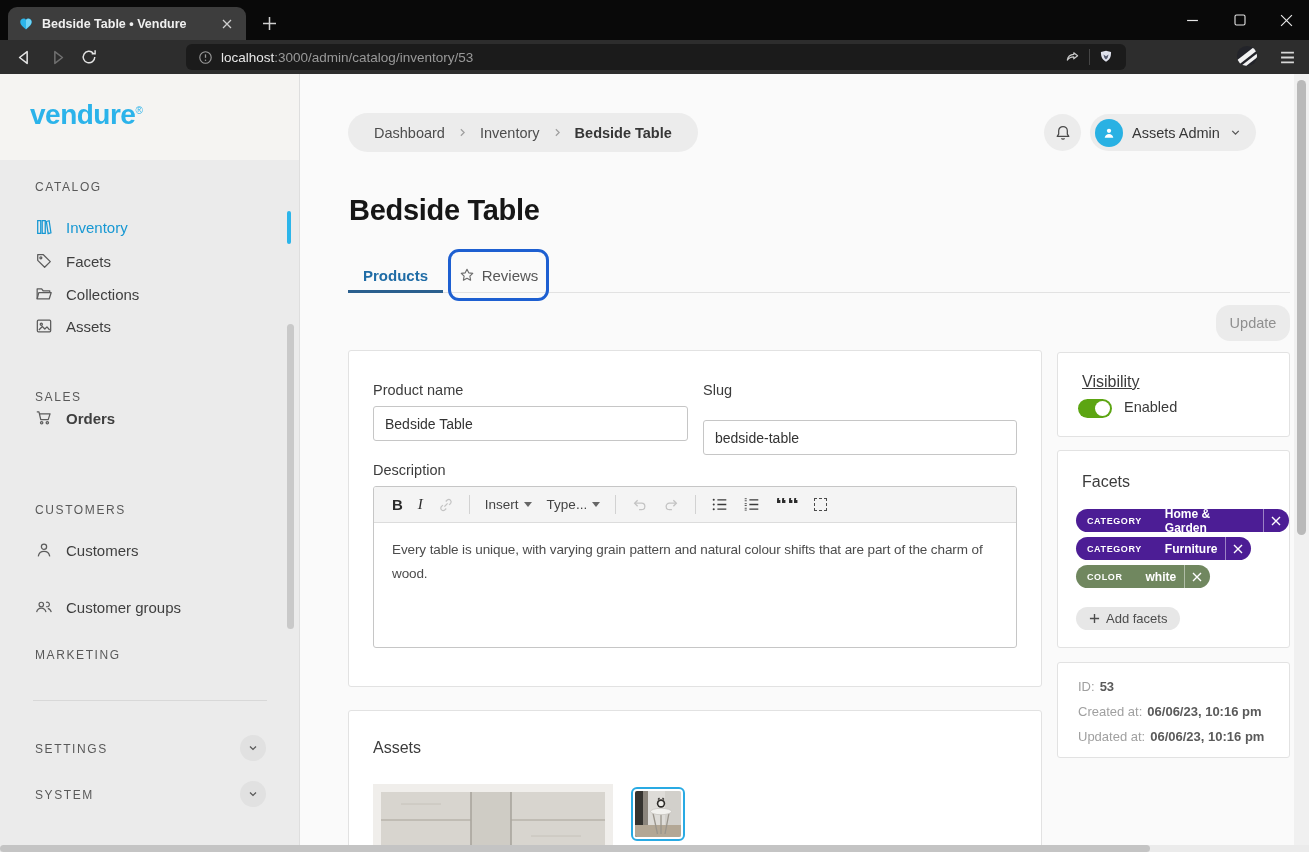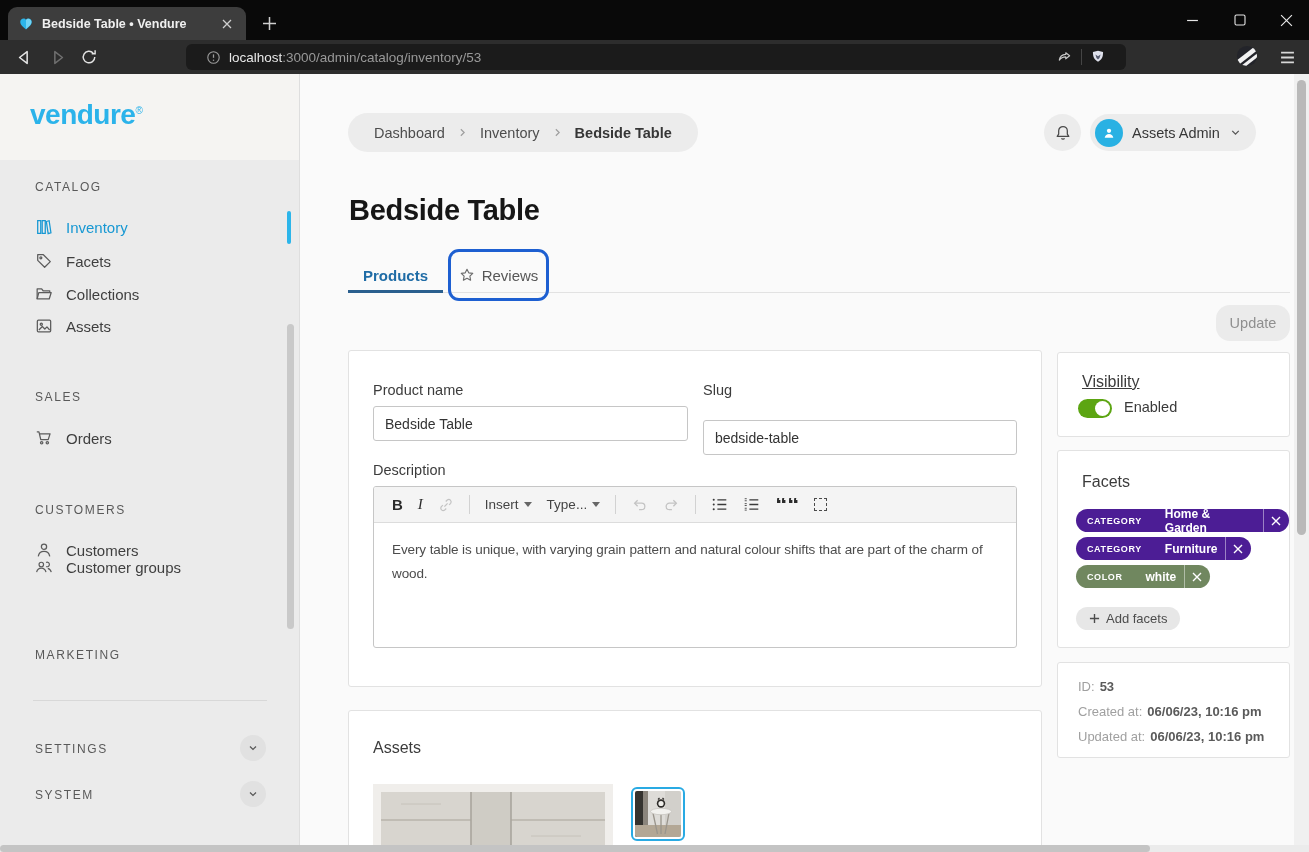--- a/index.html
+++ b/index.html
@@ -9,21 +9,21 @@
   
   .titlebar { position:absolute; left:0; top:0; width:1309px; height:40px; background:#090909; }
   .btab { position:absolute; left:8px; top:7px; width:238px; height:33px; background:#3d3d3d; border-radius:9px 9px 0 0; display:flex; align-items:center; gap:8px; padding:0 10px; }
   .btab-title { flex:1; font-size:12.5px; font-weight:700; color:#f0f0f0; white-space:nowrap; overflow:hidden; }
   .tab-close { display:flex; align-items:center; justify-content:center; width:18px; height:18px; border-radius:4px; }
   .newtab { position:absolute; left:258px; top:12px; width:22px; height:22px; display:flex; align-items:center; justify-content:center; }
   .wctl { position:absolute; top:6px; width:40px; height:28px; display:flex; align-items:center; justify-content:center; }
 
   .navbar { position:absolute; left:0; top:40px; width:1309px; height:34px; background:#2d2d2d; }
   .navbtn { position:absolute; top:46px; width:22px; height:22px; display:flex; align-items:center; justify-content:center; }
-  .urlbar { position:absolute; left:186px; top:44px; width:940px; height:26px; background:#1b1b1b; border-radius:6px; display:flex; align-items:center; padding:0 20px; gap:8px; }
+  .urlbar { position:absolute; left:186px; top:44px; width:940px; height:26px; background:#1b1b1b; border-radius:6px; display:flex; align-items:center; padding:0 12px; gap:8px; }
   .urltext { font-size:13.5px; color:#999; white-space:nowrap; overflow:hidden; flex:1; }
   .urltext .host { color:#e8e8e8; }
   .url-div { width:1px; height:16px; background:#454545; }
 
   
   .sidebar { position:absolute; left:0; top:74px; width:300px; height:778px; background:#ebebeb; border-right:1px solid #dedede; }
   .logo-area { position:absolute; left:0; top:0; width:299px; height:86px; background:#f5f4f2; }
   .logo { position:absolute; left:30px; top:25px; font-size:28px; font-weight:700; color:#2bb3ea; letter-spacing:-0.5px; }
   .logo sup { font-size:10px; font-weight:400; }
   .nav-header { position:absolute; left:35px; font-size:12px; letter-spacing:1.6px; color:#595959; }
@@ -253,21 +253,21 @@
             <rect x="2.6" y="3.6" width="14.8" height="12.8" rx="1.2"></rect>
             <circle cx="7" cy="8" r="1.2"></circle>
             <path d="M4.3 14.4l3.8-3.8 2.8 2.8 2.4-2.4 3 3.4" stroke-linejoin="round"></path>
           </svg>
       </span>
       <span>Assets</span>
     </div>
 
     <div class="nav-header" style="top:316px;">SALES</div>
 
-    <div class="nav-item" style="top:349px;">
+    <div class="nav-item" style="top:329px;font-weight:bold;">
       <span class="nicon">
         <svg width="18" height="18" viewBox="0 0 20 20" fill="none" stroke="currentColor" stroke-width="1.4" stroke-linejoin="round">
             <path d="M2 3.2h2.4l2 8.6h8.3l2-6.4H5"></path>
             <circle cx="7.4" cy="15.2" r="1.3"></circle>
             <circle cx="13.7" cy="15.2" r="1.3"></circle>
           </svg>
       </span>
       <span>Orders</span>
     </div>
 
@@ -276,21 +276,21 @@
     <div class="nav-item" style="top:461px;">
       <span class="nicon">
         <svg width="18" height="18" viewBox="0 0 20 20" fill="none" stroke="currentColor" stroke-width="1.4">
             <circle cx="10" cy="6.4" r="2.9"></circle>
             <path d="M3.6 17c.8-4 3.3-5.4 6.4-5.4s5.6 1.4 6.4 5.4"></path>
           </svg>
       </span>
       <span>Customers</span>
     </div>
 
-    <div class="nav-item" style="top:478px;text-align:right;">
+    <div class="nav-item" style="top:518px;text-align:right;">
       <span class="nicon">
         <svg width="18" height="18" viewBox="0 0 20 20" fill="none" stroke="currentColor" stroke-width="1.3">
             <circle cx="7" cy="7.2" r="2.5"></circle>
             <path d="M1.8 15.8c.7-3.3 2.7-4.6 5.2-4.6s4.5 1.3 5.2 4.6"></path>
             <path d="M12.3 5a2.5 2.5 0 110 4.4"></path>
             <path d="M14.2 11.6c2 .5 3.3 1.8 3.9 4.2"></path>
           </svg>
       </span>
       <span>Customer groups</span>
     </div>

